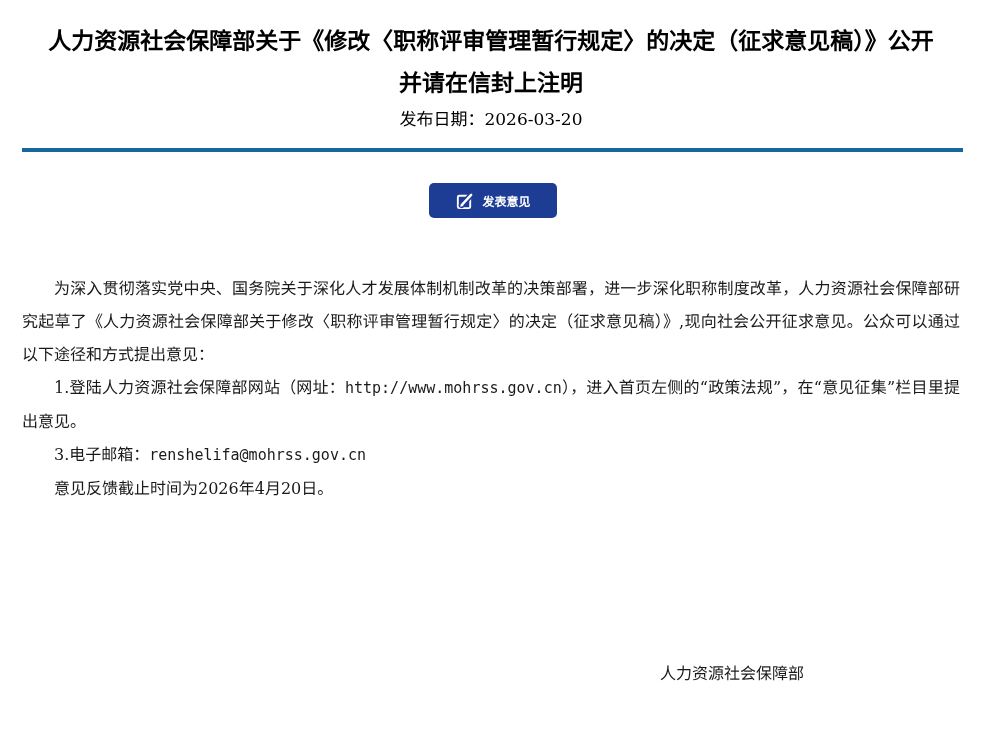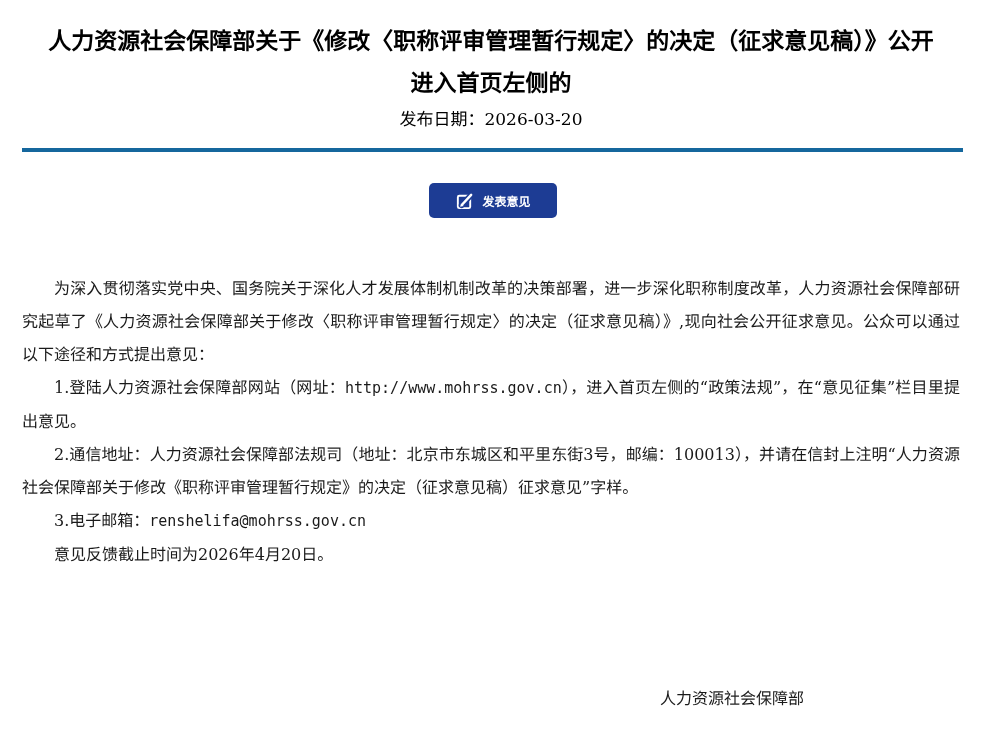--- a/index.html
+++ b/index.html
@@ -77,35 +77,35 @@
     color: #1a1a1a;
   }
   .content p { margin: 0; text-indent: 2em; }
   .mono {
     font-family: "DejaVu Sans Mono", "Liberation Mono", monospace;
     font-size: 15px;
   }
   .signature {
     position: absolute;
     left: 660px;
-    top: 682px;
+    top: 657px;
     font-size: 16px;
     line-height: 33px;
     color: #1a1a1a;
   }
   .signature div { white-space: nowrap; }
 </style>
 </head>
 <body>
 
 <div class="page">
 
   <h1 class="doc-title">
     <span>人力资源社会保障部关于《修改〈职称评审管理暂行规定〉的决定（征求意见稿）》公开</span>
-    <span>进入首页左侧的</span>
+    <span>并请在信封上注明</span>
   </h1>
 
   <div class="pub-date">
     <span>发布日期：</span><span>2026-03-20</span>
   </div>
 
   <div class="divider"></div>
 
   <button class="comment-btn">
     <span>
@@ -115,21 +115,20 @@
         <path d="M7.6 14.2 L17 4" stroke="#ffffff" stroke-width="2.6" stroke-linecap="round"></path>
         <path d="M5.4 16.6 L9.2 15.9 L6.3 13.2 Z" fill="#ffffff"></path>
       </svg>
     </span>
     <span>发表意见</span>
   </button>
 
   <div class="content">
     <p><span>为深入贯彻落实党中央、国务院关于深化人才发展体制机制改革的决策部署，进一步深化职称制度改革，人力资源社会保障部研究起草了《人力资源社会保障部关于修改〈职称评审管理暂行规定〉的决定（征求意见稿）》,现向社会公开征求意见。公众可以通过以下途径和方式提出意见：</span></p>
     <p><span>1.登陆人力资源社会保障部网站（网址：</span><span class="mono">http://www.mohrss.gov.cn</span><span>），进入首页左侧的“政策法规”，在“意见征集”栏目里提出意见。</span></p>
-    <p><span>2.通信地址：人力资源社会保障部法规司（地址：北京市东城区和平里东街3号，邮编：100013），并请在信封上注明“人力资源社会保障部关于修改《职称评审管理暂行规定》的决定（征求意见稿）征求意见”字样。</span></p>
     <p><span>3.电子邮箱：</span><span class="mono">renshelifa@mohrss.gov.cn</span></p>
     <p><span>意见反馈截止时间为2026年4月20日。</span></p>
   </div>
 
   <div class="signature">
     <div>人力资源社会保障部</div>
   </div>
 
 </div>
 

